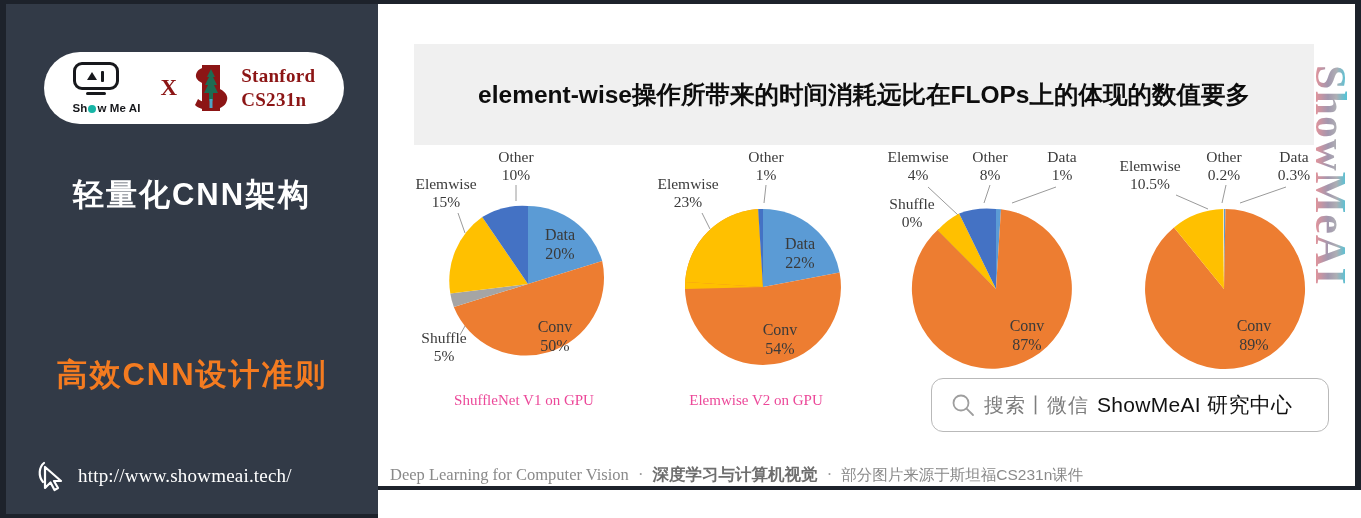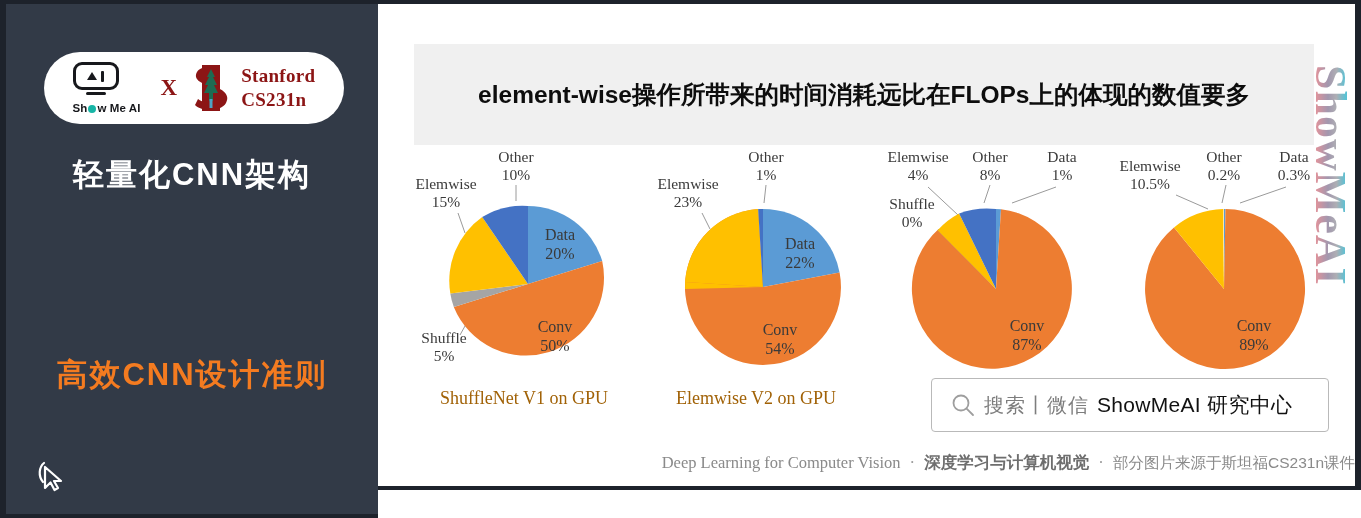--- a/index.html
+++ b/index.html
@@ -135,21 +135,21 @@
 
   .side-title {
     position: absolute;
     left: 0; right: 0;
     text-align: center;
     color: #ffffff;
     font-size: 31px;
     font-weight: bold;
     letter-spacing: 2px;
   }
-  #side-title-main { top: 150px; }
+  #side-title-main { top: 170px; }
   #side-title-sub {
     top: 327px;
     color: #F47B20;
     margin-top: 23px;
   }
 
   .url-row {
     position: absolute;
     left: 30px;
     bottom: 22px;
@@ -223,33 +223,33 @@
     flex: 1 1 0;
     height: 262px;
   }
   .chart-cell svg { display: block; margin: 0 auto; }
   .chart-caption {
     position: absolute;
     left: 0; right: 0;
     bottom: 0;
     text-align: center;
     font-family: "Liberation Serif", serif;
-    font-size: 18px;
-    color: #a16207;
+    font-size: 15px;
+    color: #ec4899;
   }
 
   
   #search-pill {
     position: absolute;
     right: 26px;
     bottom: 54px;
     width: 398px;
     height: 54px;
     border: 1.6px solid #b9b9b9;
-    border-radius: 4px;
+    border-radius: 12px;
     background: #ffffff;
     display: flex;
     align-items: center;
     gap: 8px;
     padding: 0 18px;
     box-sizing: border-box;
   }
   .mag-icon { width: 26px; height: 26px; flex: 0 0 auto; }
   #search-placeholder {
     font-size: 20px;
@@ -260,26 +260,27 @@
     font-size: 21px;
     color: #111111;
     font-weight: normal;
     letter-spacing: 0.3px;
   }
 
   
   #footer {
     position: absolute;
     left: 0; right: 0;
-    bottom: 12px;
-    text-align: right;
+    bottom: 0;
+    text-align: left;
     font-size: 16.5px;
     color: #8a8a8a;
     font-family: "Liberation Serif", serif;
     white-space: nowrap;
+    padding-left: 12px;
   }
   #footer .sep { padding: 0 5px; color: #9a9a9a; }
   #footer .zh-bold {
     font-weight: bold;
     color: #6e6e6e;
     font-family: "Liberation Sans", sans-serif;
   }
   #footer .zh-tail { font-family: "Liberation Sans", sans-serif; font-size: 15.5px; }
 </style>
 </head>
@@ -323,20 +324,21 @@
     </div>
 
     <div class="side-title" id="side-title-main">轻量化CNN架构</div>
     <div class="side-title" id="side-title-sub">高效CNN设计准则</div>
 
     <div class="url-row">
       <svg class="cursor-icon" viewBox="0 0 30 32">
         <path d="M8 3 C3 7, 2 16, 7 22" stroke="#ffffff" stroke-width="2.2" fill="none" stroke-linecap="round"></path>
         <path d="M9 7 L9 28 L14.5 22.5 L18.5 30 L22 28 L18 21 L25 21 Z" fill="none" stroke="#ffffff" stroke-width="2.2" stroke-linejoin="round"></path>
       </svg>
+      <span class="url-text">http://www.showmeai.tech/</span>
     </div>
   </div>
 
   <div id="main">
 
     <div id="title-banner">
       <span id="banner-text">element-wise操作所带来的时间消耗远比在FLOPs上的体现的数值要多</span>
     </div>
 
     <svg id="watermark" viewBox="0 0 62 270">

